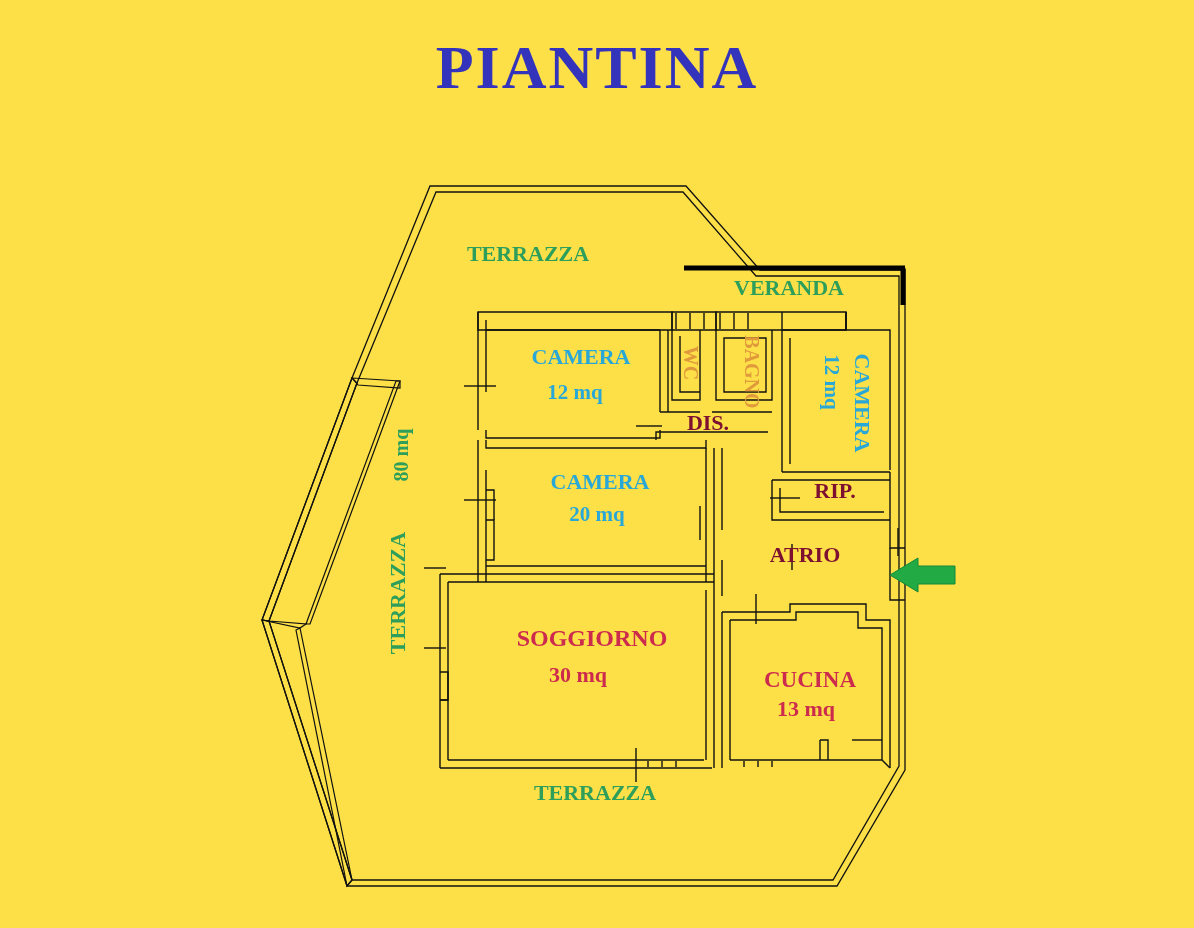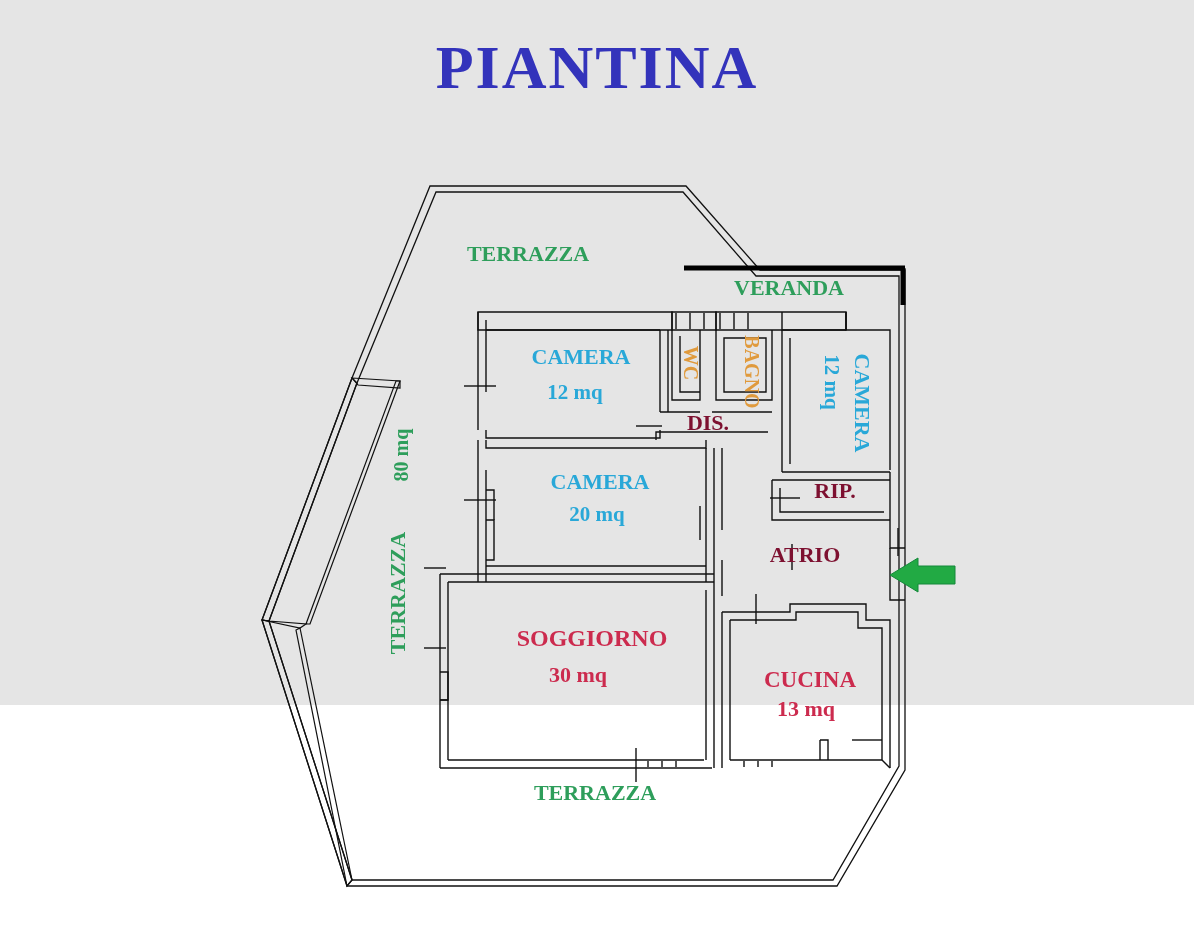--- a/index.html
+++ b/index.html
@@ -1,17 +1,17 @@
 <!DOCTYPE html>
 <html><head>
 <meta charset="utf-8">
 <style>
   html,body{margin:0;padding:0;background:#ffffff;}
   body{width:1194px;height:928px;font-family:"Liberation Serif",serif;overflow:hidden;}
-  #root{position:relative;width:1194px;height:705px;background:#e5e5e5;}
+  #root{position:relative;width:1194px;height:928px;background:#fde047;}
   #title{
     position:absolute;left:0;top:32px;width:1194px;text-align:center;
     font-family:"Liberation Serif",serif;font-weight:bold;font-size:62px;
     letter-spacing:2px;color:#3333bb;
   }
   #plan{position:absolute;left:0;top:0;width:1194px;height:928px;}
   .lbl{ font-family:"Liberation Serif",serif; font-weight:bold; }
 </style>
 </head>
 <body>

